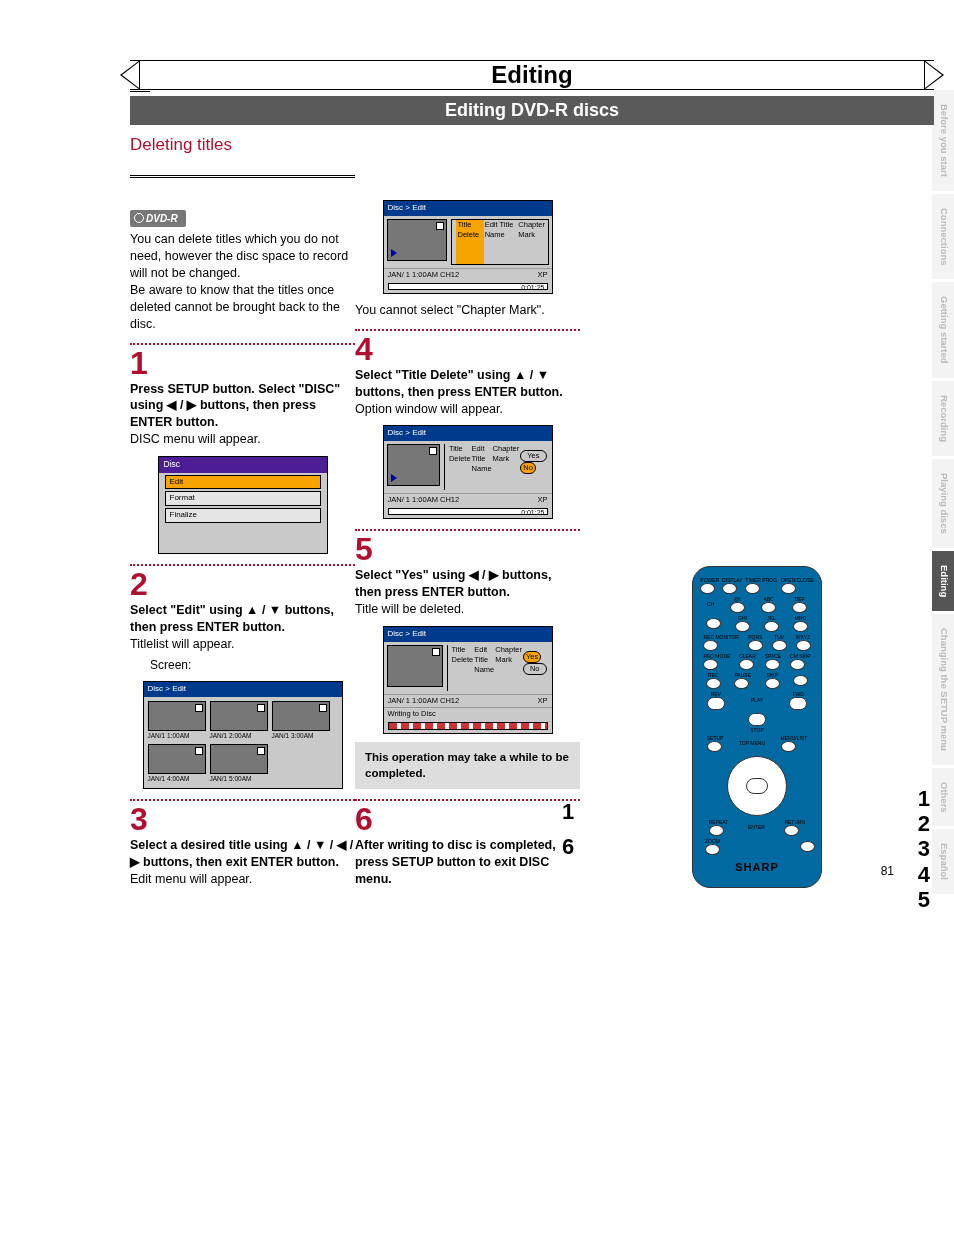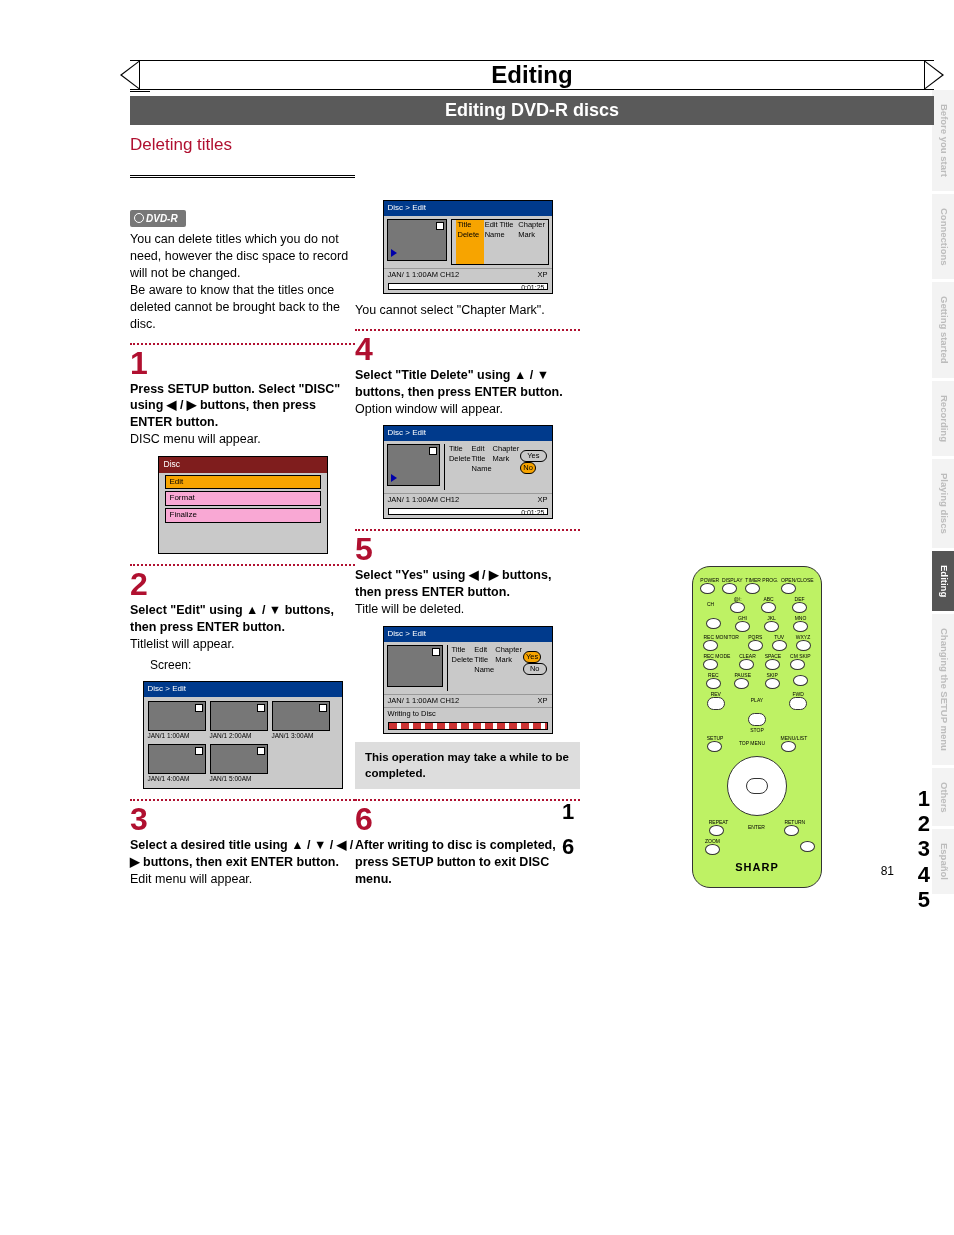--- a/index.html
+++ b/index.html
@@ -172,38 +172,38 @@
   .osd .yn span { border:1px solid #000; border-radius:7px; padding:0 6px; margin-right:2px; display:inline-block; }
   .osd .yn .sel { background:#f7a400; }
   .osd .writebar {
     margin:2px 4px 3px 4px; height:8px; border:1px solid #000;
     background:repeating-linear-gradient(90deg,#c33 0 8px,#fff 8px 12px);
   }
   .disc-menu {
     width:170px; border:1px solid #000; background:#c9c9c9; margin:8px auto; font-size:8.5px;
     padding-bottom:28px;
   }
-  .disc-menu .hdr { background:#7f1d1d;color:#fff;padding:2px 5px; }
-  .disc-menu .row { border:1px solid #000; background:#f9a8d4; margin:2px 6px; padding:1px 4px; font-size:8px;}
+  .disc-menu .hdr { background:#4c1d95;color:#fff;padding:2px 5px; }
+  .disc-menu .row { border:1px solid #000; background:#e5e5e5; margin:2px 6px; padding:1px 4px; font-size:8px;}
   .disc-menu .row.sel { background:#f7a400; }
   .titlelist {
     width:200px; border:1px solid #000; background:#c9c9c9; margin:8px auto; font-size:7px; padding:2px;
   }
   .titlelist .hdr { background:#003a8c;color:#fff;padding:2px 4px;font-size:8px; margin:-2px -2px 2px -2px;}
   .titlelist .grid { display:flex; flex-wrap:wrap; gap:4px; padding:2px; }
   .titlelist .cell { width:58px; }
   .titlelist .cell .th { height:30px; background:#777;border:1px solid #000;position:relative;}
   .titlelist .cell .th::after{content:"";position:absolute;right:2px;top:2px;width:6px;height:6px;background:#fff;border:1px solid #000;}
   .titlelist .cell .cap{font-size:6.5px; padding-top:1px;}
   .notebox {
     background:#ddd; font-weight:bold; font-size:11.5px; padding:8px 10px; margin:8px 0;
   }
   .remote {
     width:130px; margin:0 auto; border:1px solid #333; border-radius:18px;
-    background:#bef264; padding:8px 6px 14px 6px; font-size:6px; text-align:center;
+    background:#0369a1; padding:8px 6px 14px 6px; font-size:6px; text-align:center;
     position:relative;
   }
   .remote .row { display:flex; justify-content:space-around; align-items:center; margin:3px 0;}
   .remote .btn { border:1px solid #333; border-radius:50%; width:15px;height:11px; background:#fff;}
   .remote .btn.big{width:18px;height:13px;border-radius:9px;}
   .remote .lbl{font-size:5px;line-height:1;}
   .remote .dpad{width:60px;height:60px;border:1px solid #333;border-radius:50%;margin:4px auto;position:relative;background:#fff;}
   .remote .dpad .c{position:absolute;left:50%;top:50%;transform:translate(-50%,-50%);width:22px;height:16px;border:1px solid #333;border-radius:10px;}
   .remote .brand{font-weight:bold;font-size:11px;letter-spacing:1px;margin-top:6px;}
   .callouts-right {

